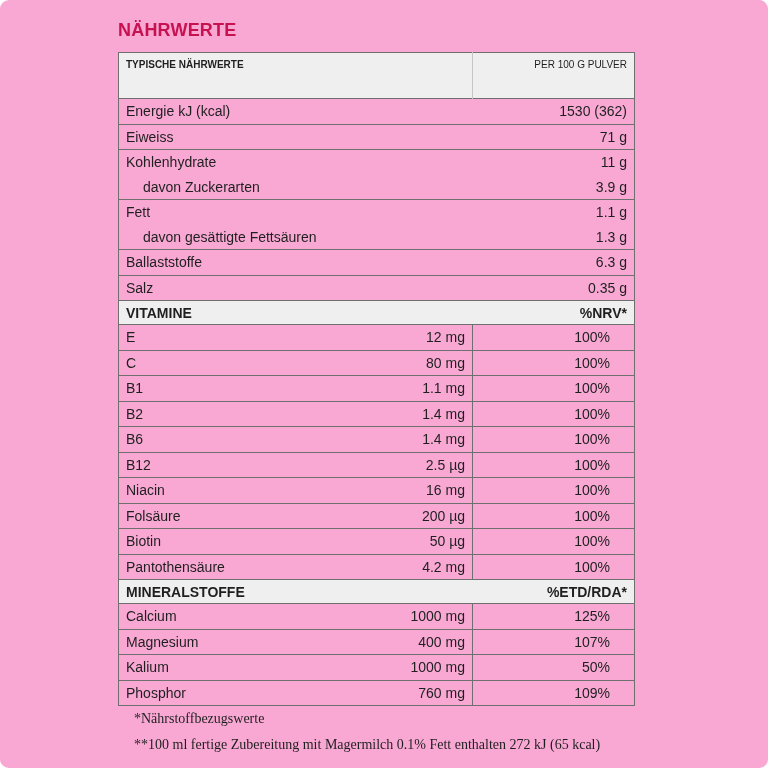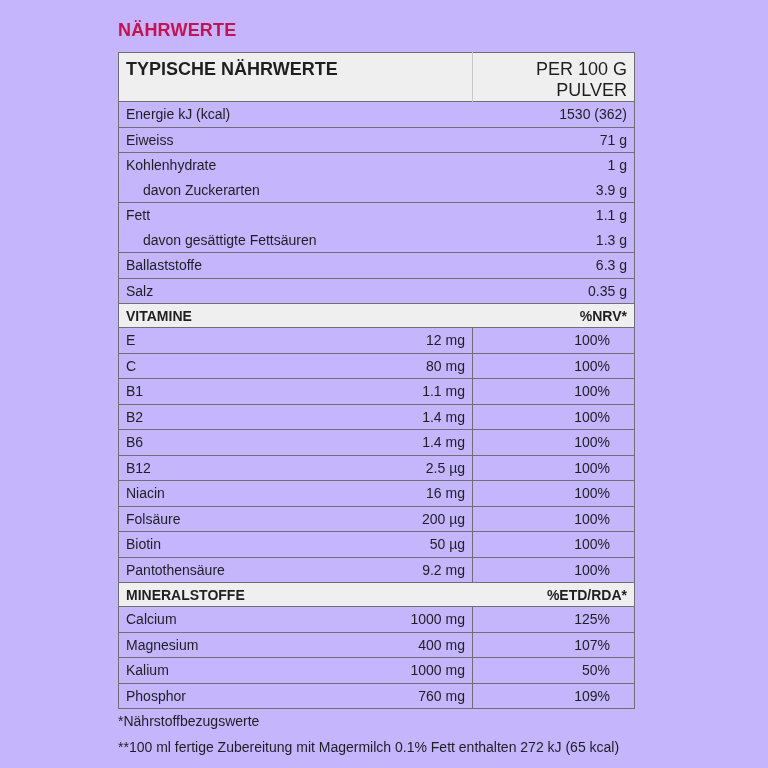--- a/index.html
+++ b/index.html
@@ -5,22 +5,23 @@
   html, body {
     margin: 0;
     padding: 0;
     background: #ffffff;
     font-family: "Liberation Sans", sans-serif;
   }
   .page {
     position: relative;
     width: 768px;
     height: 768px;
-    background: #c4b5fd;
+    background: #f9a8d4;
     overflow: hidden;
+    border-radius: 9px;
   }
   .content {
     position: absolute;
     left: 118px;
     top: 20px;
     width: 516px;
   }
   .page-title {
     color: #c8114f;
     font-size: 18px;
@@ -37,21 +38,21 @@
     font-size: 14px;
     color: #1f1f1f;
   }
   col.c1 { width: 354px; }
   col.c2 { width: 162px; }
   tr { border-bottom: 1.5px solid #6f6f6f; }
   th, td { padding: 0; vertical-align: middle; }
 
   
   tr.top-header { background: #efefef; height: 46px; }
-  tr.top-header th { vertical-align: top; padding-top: 6px; font-size: 18px; }
+  tr.top-header th { vertical-align: top; padding-top: 6px; font-size: 10px; }
   th.h-left  { text-align: left;  font-weight: bold; padding-left: 7px; }
   th.h-right { text-align: right; font-weight: normal; padding-right: 7px;
                border-left: 1.5px solid #c6c6c6; }
 
   
   td.macro-cell { padding: 0; }
   .line {
     display: flex;
     justify-content: space-between;
     align-items: center;
@@ -72,21 +73,21 @@
   }
   .section-line .sec-lbl { font-weight: bold; }
   .section-line .sec-unit { font-weight: bold; }
 
   
   tr.data-row { height: 23.3px; }
   td.amt-cell { border-right: 1.5px solid #6f6f6f; padding: 0; }
   td.pct-cell { text-align: right; padding: 0 24px; }
 
   .footnotes { margin-top: 4px; font-size: 14px; color: #1f1f1f; }
-  .footnotes p { margin: 0 0 9px 0; line-height: 17px; }
+  .footnotes p { margin: 0 0 9px 16px; line-height: 17px; font-family: Liberation Serif, serif; }
 </style>
 </head>
 <body>
 
 <div class="page">
   <div class="content">
 
     <h1 class="page-title">NÄHRWERTE</h1>
 
     <table class="nutrition">
@@ -114,21 +115,21 @@
           <div class="line">
             <span class="lbl">Eiweiss</span>
             <span class="val">71 g</span>
           </div>
         </td>
       </tr>
       <tr>
         <td class="macro-cell" colspan="2">
           <div class="line">
             <span class="lbl">Kohlenhydrate</span>
-            <span class="val">1 g</span>
+            <span class="val">11 g</span>
           </div>
           <div class="line indent">
             <span class="lbl">davon Zuckerarten</span>
             <span class="val">3.9 g</span>
           </div>
         </td>
       </tr>
       <tr>
         <td class="macro-cell" colspan="2">
           <div class="line">
@@ -245,21 +246,21 @@
           <span class="lbl">Biotin</span>
           <span class="val">50 µg</span>
         </div>
             </td>
         <td class="pct-cell">100%</td>
       </tr>
       <tr class="data-row">
         <td class="amt-cell">
               <div class="line">
           <span class="lbl">Pantothensäure</span>
-          <span class="val">9.2 mg</span>
+          <span class="val">4.2 mg</span>
         </div>
             </td>
         <td class="pct-cell">100%</td>
       </tr>
 
       <tr class="section">
         <td colspan="2">
           <div class="section-line">
             <span class="sec-lbl">MINERALSTOFFE</span>
             <span class="sec-unit">%ETD/RDA*</span>

